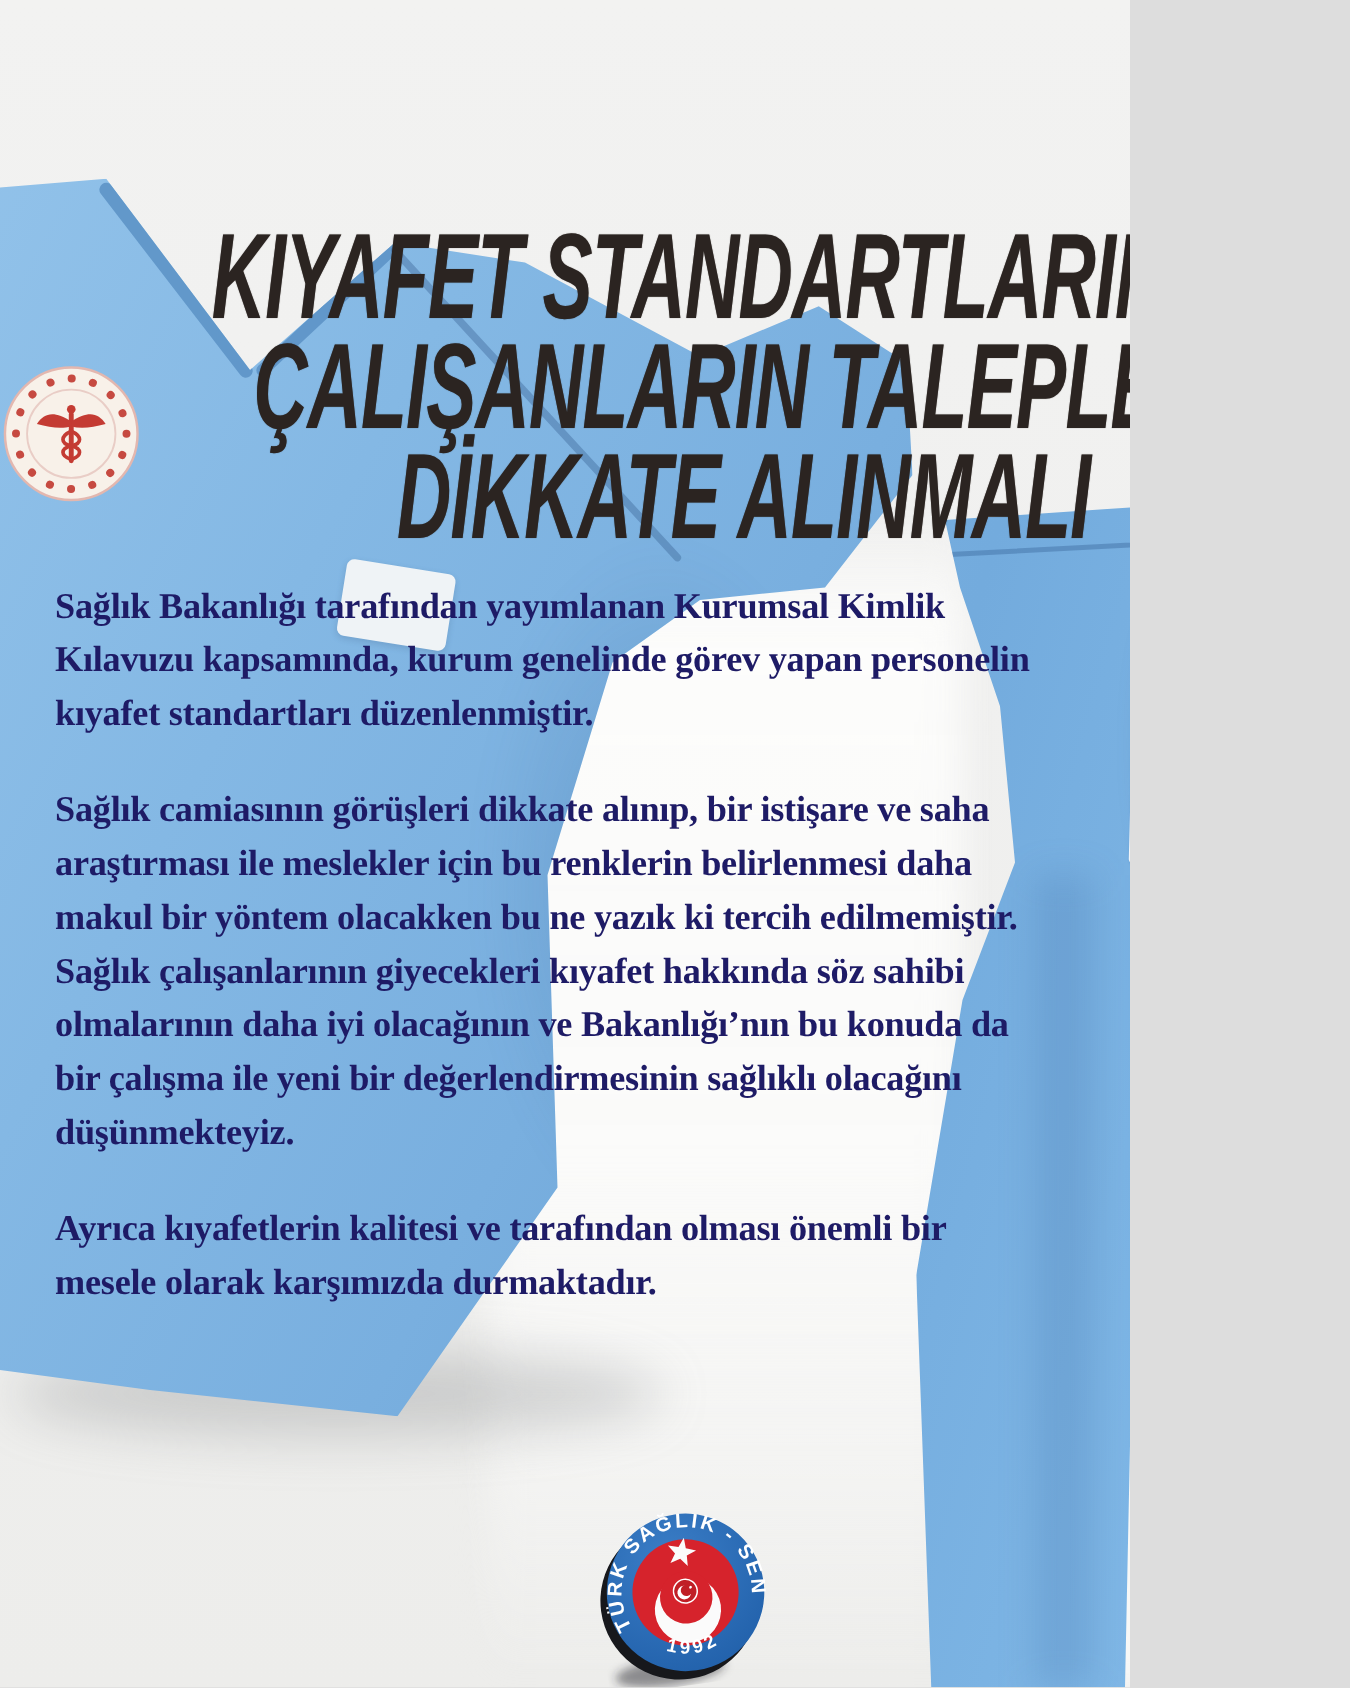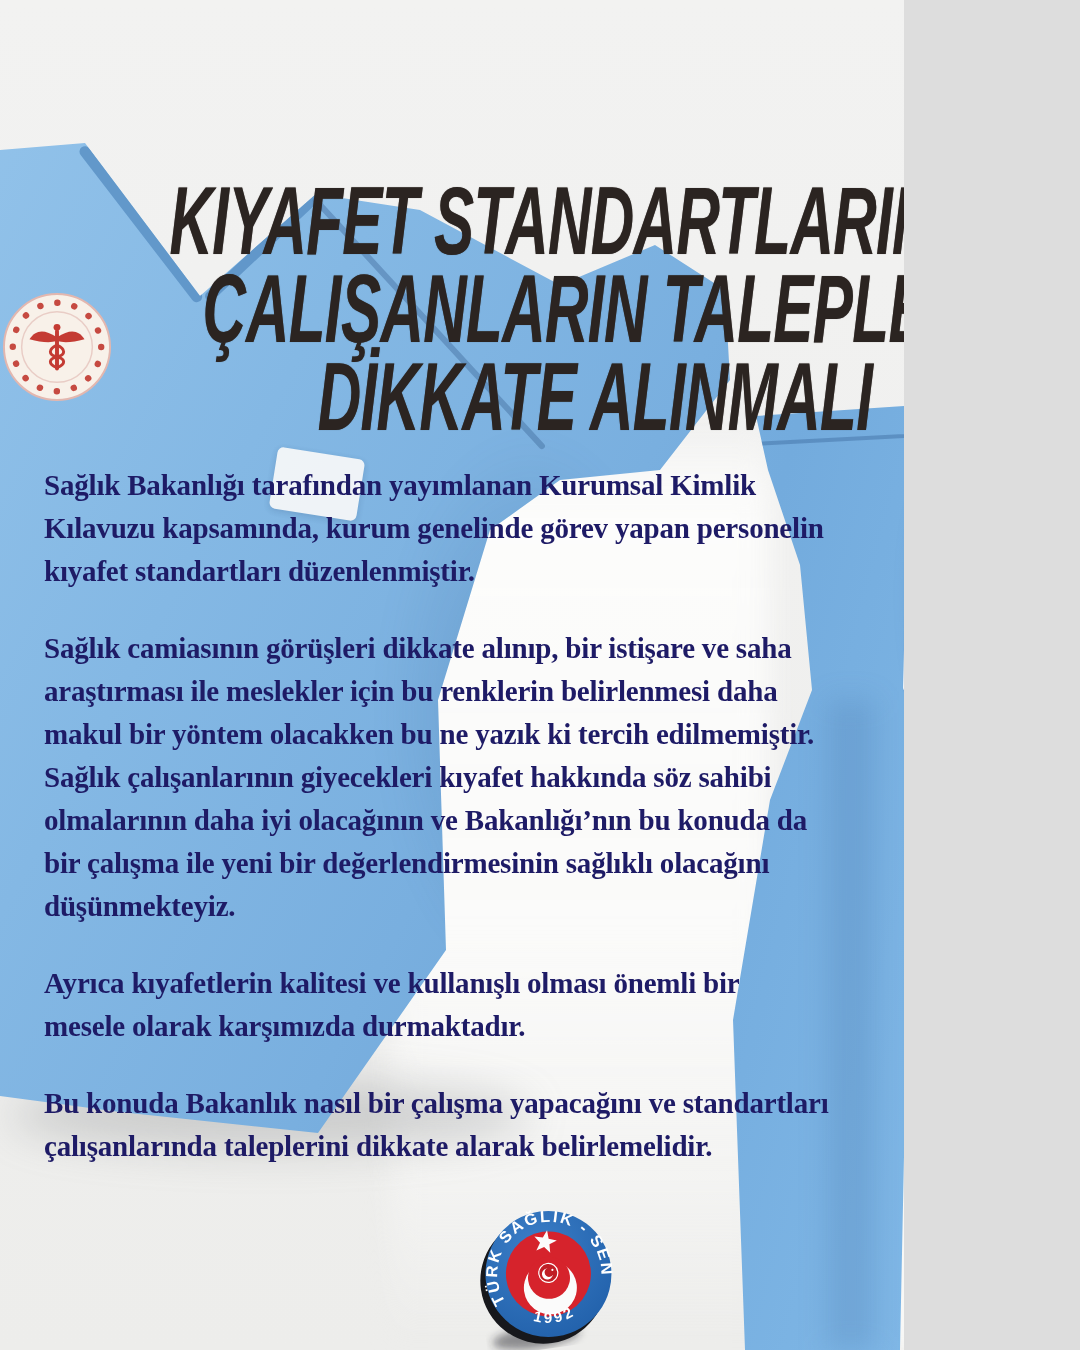--- a/index.html
+++ b/index.html
@@ -123,24 +123,22 @@
     <p>Sağlık Bakanlığı tarafından yayımlanan Kurumsal Kimlik
 Kılavuzu kapsamında, kurum genelinde görev yapan personelin
 kıyafet standartları düzenlenmiştir.</p>
     <p>Sağlık camiasının görüşleri dikkate alınıp, bir istişare ve saha
 araştırması ile meslekler için bu renklerin belirlenmesi daha
 makul bir yöntem olacakken bu ne yazık ki tercih edilmemiştir.
 Sağlık çalışanlarının giyecekleri kıyafet hakkında söz sahibi
 olmalarının daha iyi olacağının ve Bakanlığı’nın bu konuda da
 bir çalışma ile yeni bir değerlendirmesinin sağlıklı olacağını
 düşünmekteyiz.</p>
-    <p>Ayrıca kıyafetlerin kalitesi ve kullanışlı olması önemli bir
+    <p>Ayrıca kıyafetlerin kalitesi ve tarafından olması önemli bir
 mesele olarak karşımızda durmaktadır.</p>
-    <p>Bu konuda Bakanlık nasıl bir çalışma yapacağını ve standartları
-çalışanlarında taleplerini dikkate alarak belirlemelidir.</p>
   </div>
 
   <div class="badge">
     <svg width="140" height="140" viewBox="0 0 140 140">
       <defs>
         <filter id="softblur" x="-60%" y="-60%" width="220%" height="220%">
           <feGaussianBlur stdDeviation="4"></feGaussianBlur>
         </filter>
         <radialGradient id="bluegrad" cx="42%" cy="28%" r="85%">
           <stop offset="0" stop-color="#3b7ec7"></stop>

